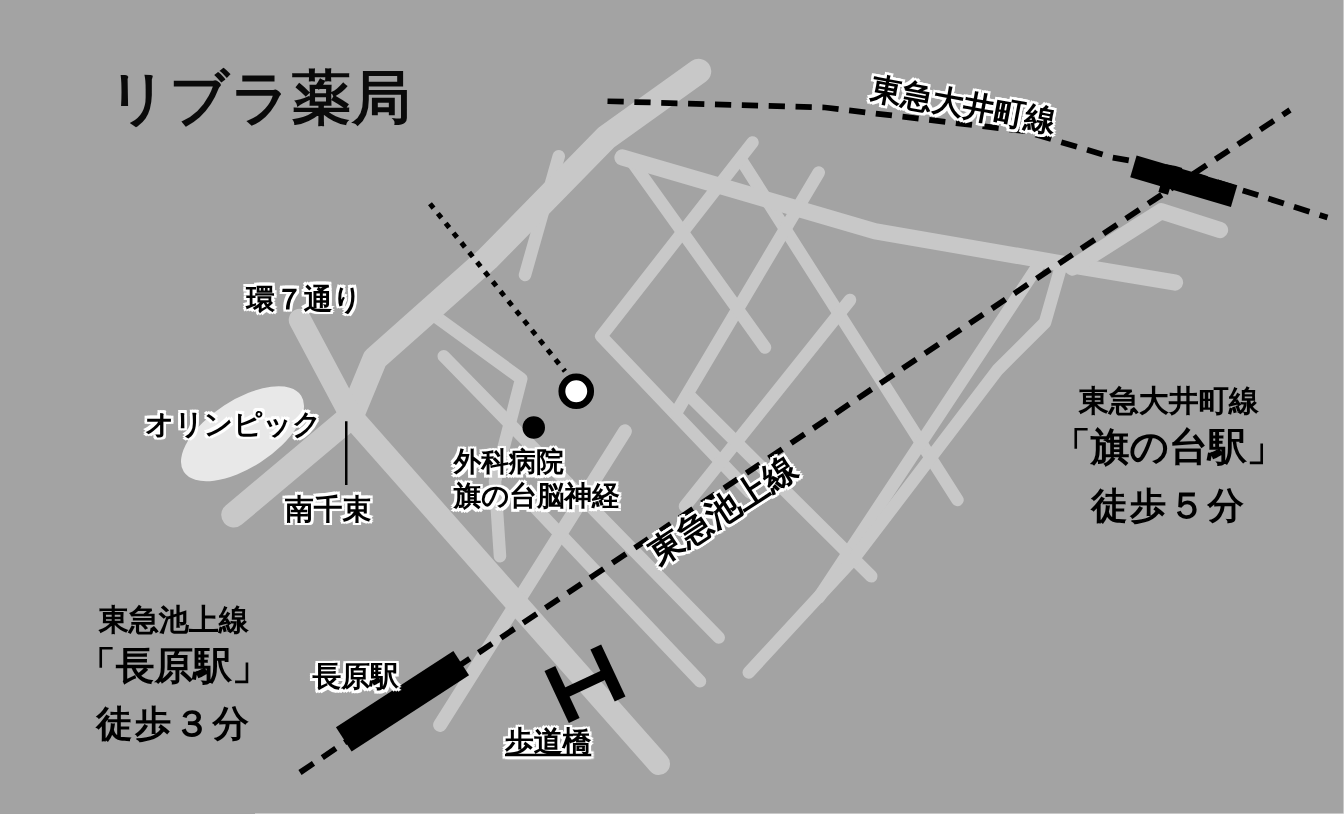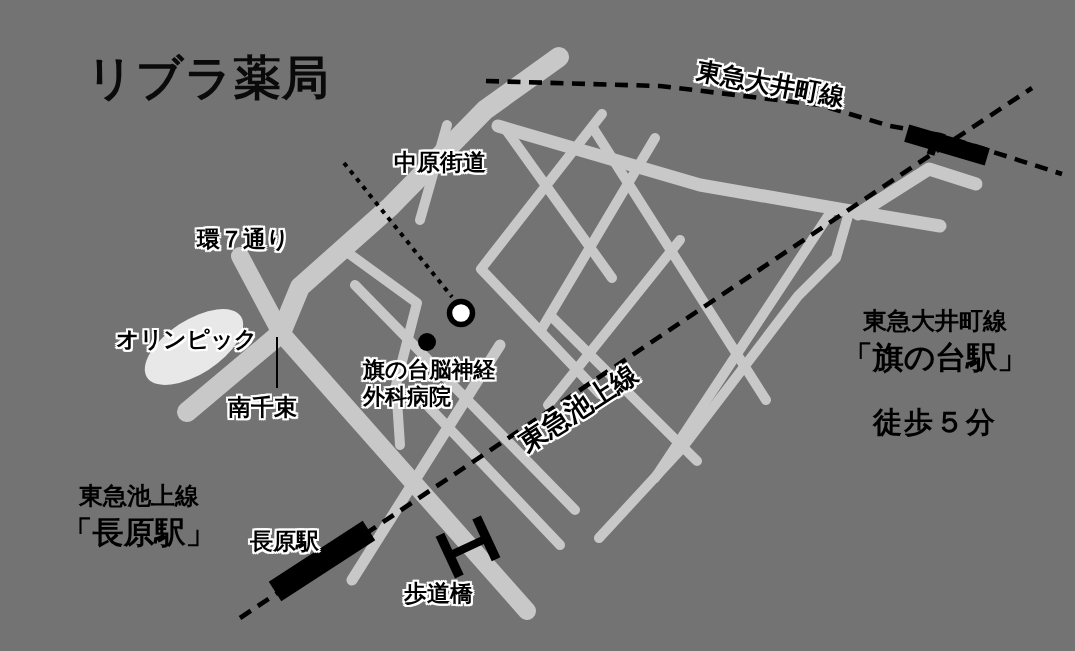--- a/index.html
+++ b/index.html
@@ -1,39 +1,39 @@
 <!DOCTYPE html>
 <html><head>
 <meta charset="utf-8">
 <style>
   html,body{margin:0;padding:0;background:#fff;}
-  #stage{position:relative;width:1075px;height:651px;overflow:hidden;background:#737373;
+  #stage{position:relative;width:1075px;height:651px;overflow:hidden;background:#a3a3a3;
          font-family:"Liberation Sans",sans-serif;color:#000;}
   #map-svg{position:absolute;left:0;top:0;}
   .lbl{position:absolute;white-space:nowrap;font-weight:600;color:#000;
        text-shadow:-2px -2px 0 #fff,2px -2px 0 #fff,-2px 2px 0 #fff,2px 2px 0 #fff,
                    -2px 0 0 #fff,2px 0 0 #fff,0 -2px 0 #fff,0 2px 0 #fff,0 0 3px #fff;}
   .title{position:absolute;left:62px;top:48px;width:292px;text-align:center;
          font-size:47px;font-weight:700;line-height:1.26;letter-spacing:1px;color:#0a0a0a;}
   .info{position:absolute;text-align:center;}
   .info .line1{font-size:24px;font-weight:600;}
   .info .line2{font-size:31px;font-weight:700;margin-top:0;}
-  .info .line3{font-size:29px;font-weight:700;margin-top:24px;letter-spacing:2px;}
+  .info .line3{font-size:29px;font-weight:700;margin-top:6px;letter-spacing:2px;}
   #info-left{left:44px;top:480px;width:190px;}
   #info-right{left:830px;top:305px;width:210px;}
   #lbl-nakahara{left:394px;top:147px;font-size:23px;}
   #lbl-kan7{left:197px;top:224px;font-size:23px;}
   #lbl-olympic{left:99px;top:324px;font-size:23px;margin-left:17px;}
   #lbl-senzoku{left:228px;top:392px;font-size:23px;text-align:center;}
   #lbl-hospital{left:363px;top:357px;font-size:22px;line-height:1.22;white-space:normal;width:160px;}
   #lbl-oimachi{left:700px;top:54px;font-size:25px;transform:rotate(10.5deg);transform-origin:left top;}
   #lbl-ikegami{left:512px;top:430px;font-size:27px;transform:rotate(-33deg);transform-origin:left top;}
   #lbl-hatanodai-st{left:805px;top:139px;font-size:23px;}
   #lbl-nagahara-st{left:250px;top:526px;font-size:23px;}
-  #lbl-hodokyo{left:404px;top:578px;font-size:23px;}
+  #lbl-hodokyo{left:404px;top:578px;font-size:23px;text-decoration:underline;}
 </style>
 </head>
 <body>
 
 <div id="stage">
 
   <svg id="map-svg" width="1075" height="651" viewBox="0 0 1075 651">
 
     <ellipse cx="194" cy="347" rx="56" ry="27" transform="rotate(-33 194 347)" fill="#e8e8e8"></ellipse>
 
@@ -85,36 +85,36 @@
     </g>
 
     <circle cx="427" cy="342" r="9" fill="#000"></circle>
     <circle cx="461" cy="313" r="11.5" fill="#fff" stroke="#000" stroke-width="5.5"></circle>
   </svg>
 
   <div class="title">
     <div>リブラ薬局</div>
   </div>
 
-  <div class="lbl" id="lbl-nakahara">中原街道</div>
   <div class="lbl" id="lbl-kan7">環７通り</div>
   <div class="lbl" id="lbl-olympic">オリンピック</div>
   <div class="lbl" id="lbl-senzoku">南千束</div>
   <div class="lbl" id="lbl-hospital">
+    <div>外科病院</div>
     <div>旗の台脳神経</div>
-    <div>外科病院</div>
   </div>
   <div class="lbl" id="lbl-oimachi">東急大井町線</div>
   <div class="lbl" id="lbl-ikegami">東急池上線</div>
   <div class="lbl" id="lbl-nagahara-st">長原駅</div>
   <div class="lbl" id="lbl-hodokyo">歩道橋</div>
 
   <div class="info" id="info-left">
     <div class="line1">東急池上線</div>
     <div class="line2">「長原駅」</div>
+    <div class="line3">徒歩３分</div>
   </div>
   <div class="info" id="info-right">
     <div class="line1">東急大井町線</div>
     <div class="line2">「旗の台駅」</div>
     <div class="line3">徒歩５分</div>
   </div>
 
 </div>
 
 </body></html>

